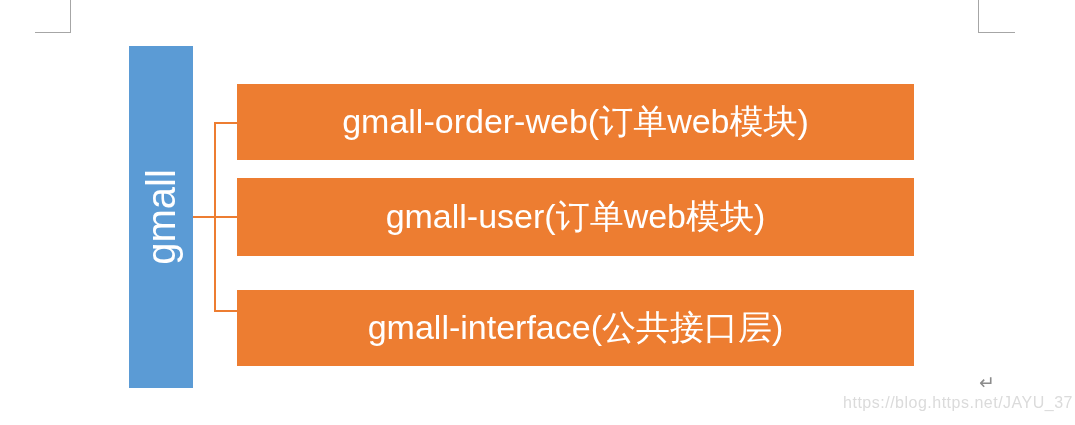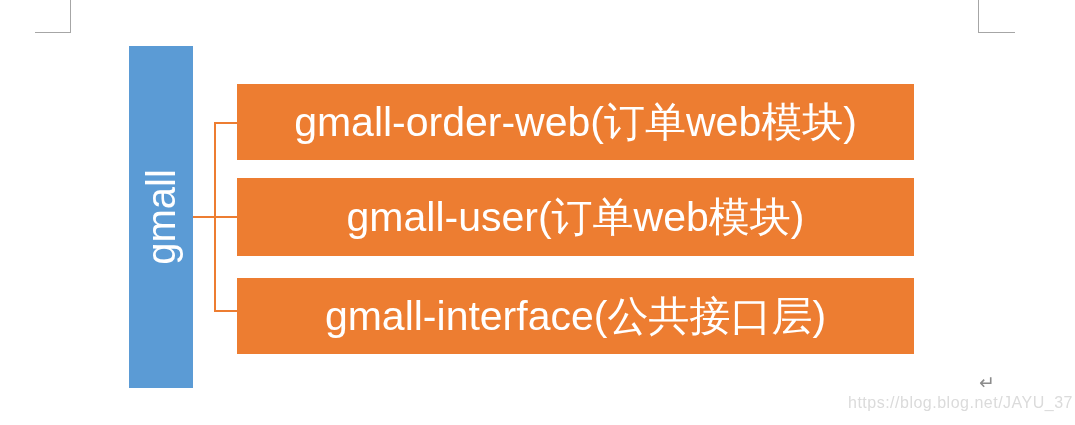--- a/index.html
+++ b/index.html
@@ -58,26 +58,26 @@
   
   .child-node {
     position: absolute;
     left: 237px;
     width: 677px;
     background: #ed7d31;
     display: flex;
     align-items: center;
     justify-content: center;
     color: #ffffff;
-    font-size: 41px;
+    font-size: 34px;
     white-space: nowrap;
   }
   .child-1 { top: 84px;  height: 76px; }
   .child-2 { top: 178px; height: 78px; }
-  .child-3 { top: 278px; height: 76px; }
+  .child-3 { top: 290px; height: 76px; }
 
   
   .return-mark {
     position: absolute;
     left: 979px;
     top: 373px;
     color: #8c8c8c;
     font-size: 19px;
     line-height: 1;
   }
@@ -117,15 +117,15 @@
     <div class="child-node child-1">gmall-order-web(订单web模块)</div>
 
     <div class="child-node child-2">gmall-user(订单web模块)</div>
 
     <div class="child-node child-3">gmall-interface(公共接口层)</div>
 
   </div>
 
   <div class="return-mark">↵</div>
 
-  <div class="watermark">https://blog.blog.net/JAYU_37</div>
+  <div class="watermark">https://blog.https.net/JAYU_37</div>
 
 </div>
 
 </body></html>

